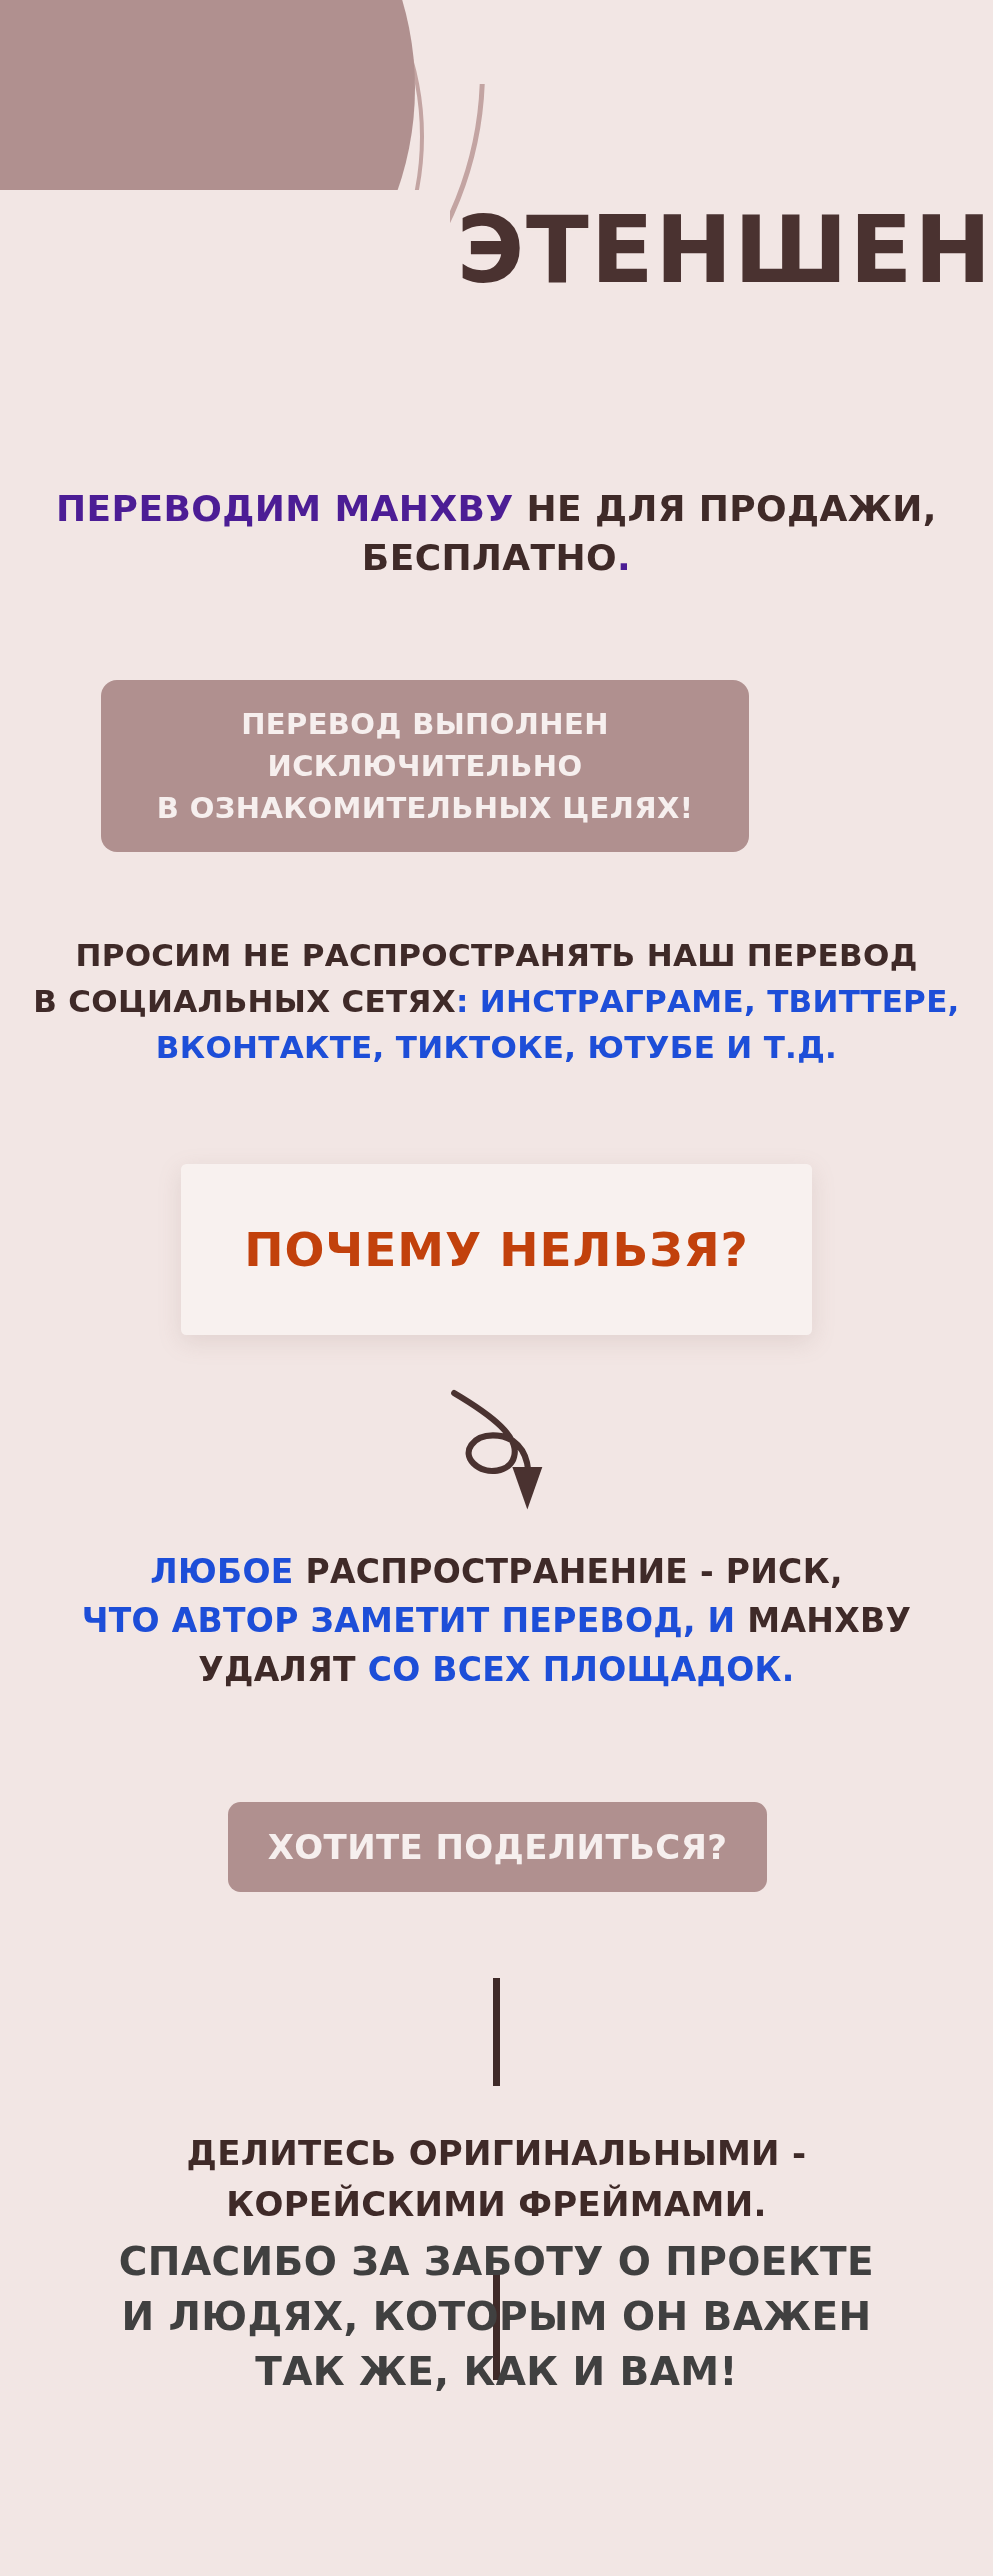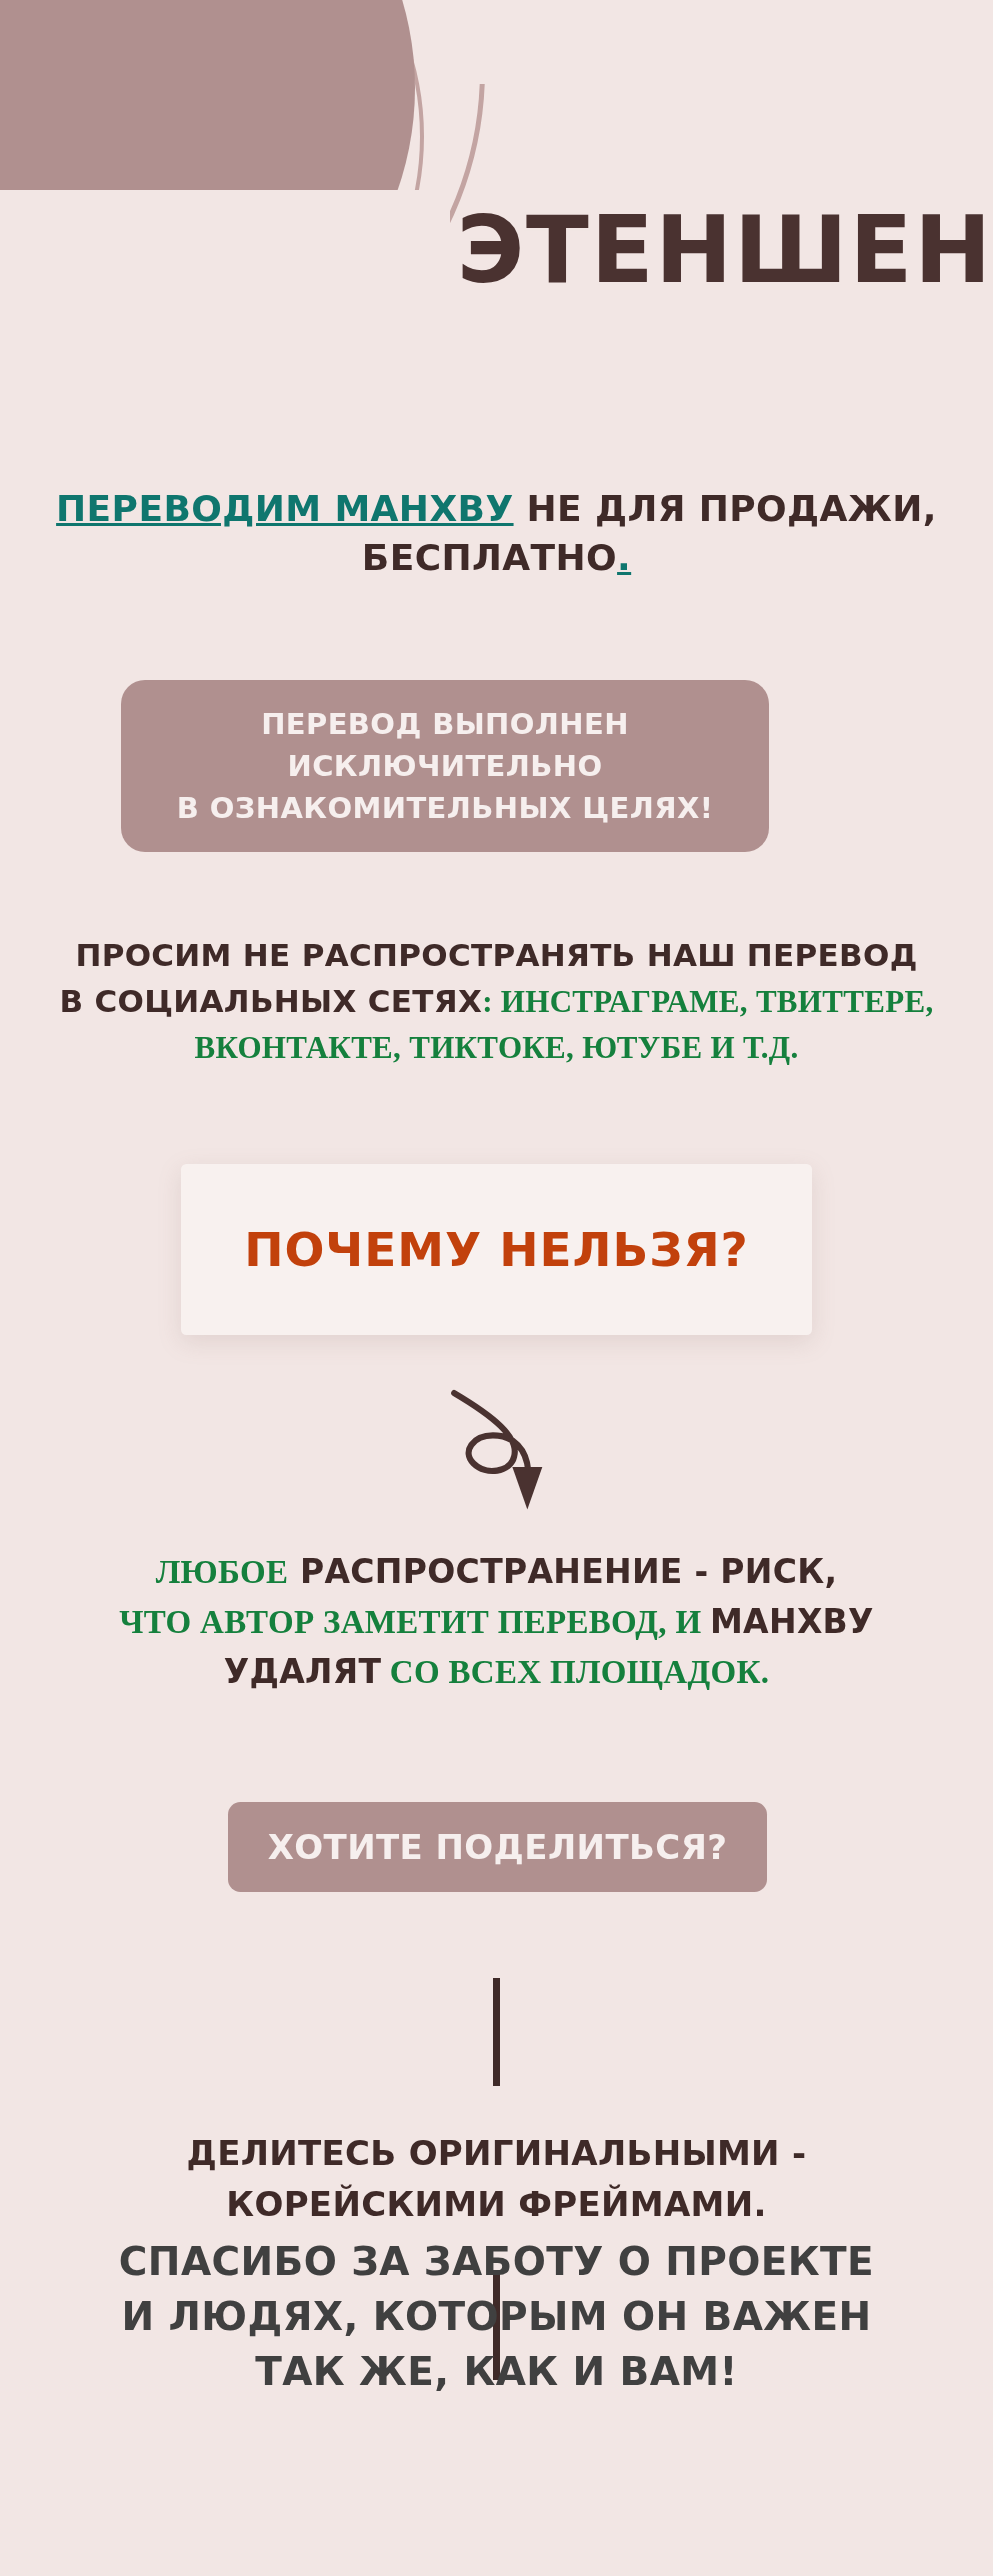--- a/index.html
+++ b/index.html
@@ -85,54 +85,53 @@
   .block {
     position: absolute;
     left: 0;
     width: 993px;
     text-align: center;
     font-family: "DejaVu Sans", sans-serif;
     font-weight: 700;
   }
 
   .c-dark  { color: #3f2a28; }
-  .c-mauve { color: #0f766e; text-decoration: underline; }
-  .c-rose  { color: #15803d; font-family: Liberation Serif, serif; }
+  .c-mauve { color: #4c1d95; }
+  .c-rose  { color: #1d4ed8; }
   .c-grey  { color: #404040; }
 
   
   .lead {
     top: 484px;
     font-size: 36px;
     line-height: 49px;
     letter-spacing: 0.4px;
   }
 
   
   .banner-mauve {
     position: absolute;
     left: 101px;
     top: 680px;
     width: 648px;
     height: 172px;
     background: #b0908f;
-    border-radius: 24px;
+    border-radius: 16px;
     display: flex;
     align-items: center;
     justify-content: center;
     text-align: center;
     color: #f6efee;
     font-family: "DejaVu Sans", sans-serif;
     font-weight: 700;
     font-size: 29px;
     line-height: 42px;
     letter-spacing: 0.4px;
     box-sizing: border-box;
     padding: 0 26.5px;
-    margin-left: 20px;
   }
 
   
   .request {
     top: 932px;
     font-size: 31px;
     line-height: 46px;
     letter-spacing: 0.3px;
   }
 

